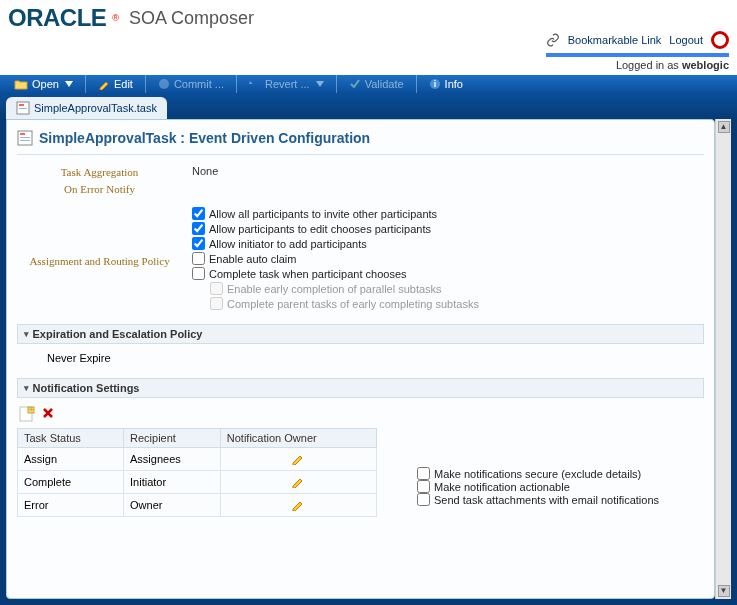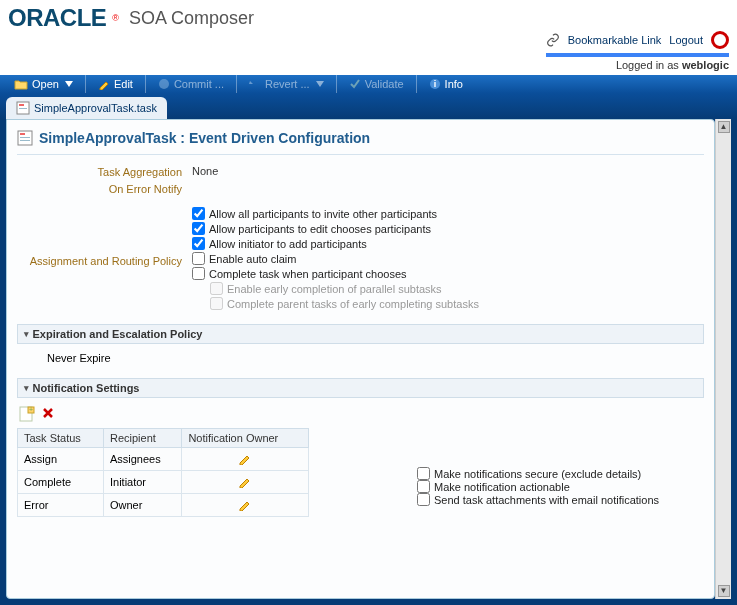--- a/index.html
+++ b/index.html
@@ -29,33 +29,33 @@
 .tab { background: #e9f0f7; border-radius: 6px 6px 0 0; padding: 4px 10px; display: flex; align-items: center; gap: 4px; color: #036; font-size: 11px; }
 
 .content-wrap { flex: 1; background: #063b75; padding: 0 6px 6px; display: flex; }
 .content { background: #fcfdfe; flex: 1; border: 1px solid #aaccdd; border-radius: 0 4px 4px 4px; padding: 8px 10px; overflow-y: auto; position: relative; }
 .scrollbar { width: 16px; background: #e8e8e8; border-left: 1px solid #ccc; display: flex; flex-direction: column; justify-content: space-between; align-items: center; padding: 2px 0; }
 .scroll-arrow { width: 12px; height: 12px; background: #d0d0d0; border: 1px solid #999; font-size: 8px; text-align: center; line-height: 10px; color: #444; }
 
 .page-title { display: flex; align-items: center; gap: 6px; color: #215d8f; font-size: 14px; font-weight: bold; padding: 2px 0 8px; border-bottom: 1px solid #d5e3ee; margin-bottom: 10px; }
 
 .form-row { display: flex; align-items: flex-start; margin-bottom: 4px; }
-.form-label { width: 175px; text-align: right; padding-right: 10px; color: #9c6f19; font-size: 11px; padding-top: 1px; }
+.form-label { width: 175px; text-align: center; padding-right: 10px; color: #9c6f19; font-size: 11px; padding-top: 1px; font-family: Liberation Serif, serif; }
 .form-value { color: #333; font-size: 11px; }
 .checkbox-list { display: flex; flex-direction: column; gap: 2px; }
 .cb-row { display: flex; align-items: center; gap: 4px; font-size: 11px; color: #222; }
 .cb-row.disabled { color: #999; }
 .cb-row input { margin: 0; }
 .indent { margin-left: 18px; }
 
 .section-header { background: #eef3f8; border: 1px solid #cfdde8; padding: 3px 6px; display: flex; align-items: center; gap: 4px; font-weight: bold; color: #333; margin-top: 14px; margin-bottom: 8px; }
 .section-header .disclosure { font-size: 9px; color: #555; }
 
 .notif-toolbar { display: flex; gap: 6px; margin-bottom: 4px; padding-left: 2px; }
-.notif-table { border-collapse: collapse; width: 292px; }
+.notif-table { border-collapse: collapse; width: 360px; }
 .notif-table th { background: #eef3f8; border: 1px solid #cfdde8; text-align: left; padding: 3px 6px; font-weight: normal; color: #333; font-size: 11px; }
 .notif-table td { border: 1px solid #dbe5ed; padding: 3px 6px; font-size: 11px; background: #fbfcfd; }
 .notif-table td.center { text-align: center; }
 
 .notif-right-checks { margin-top: 10px; margin-left: 400px; position: relative; top: -60px; }
 
 .o-ring { display:inline-block; width:18px; height:18px; border:3px solid #c00; border-radius:50%; vertical-align:middle; }
 </style>
 </head>
 <body>

